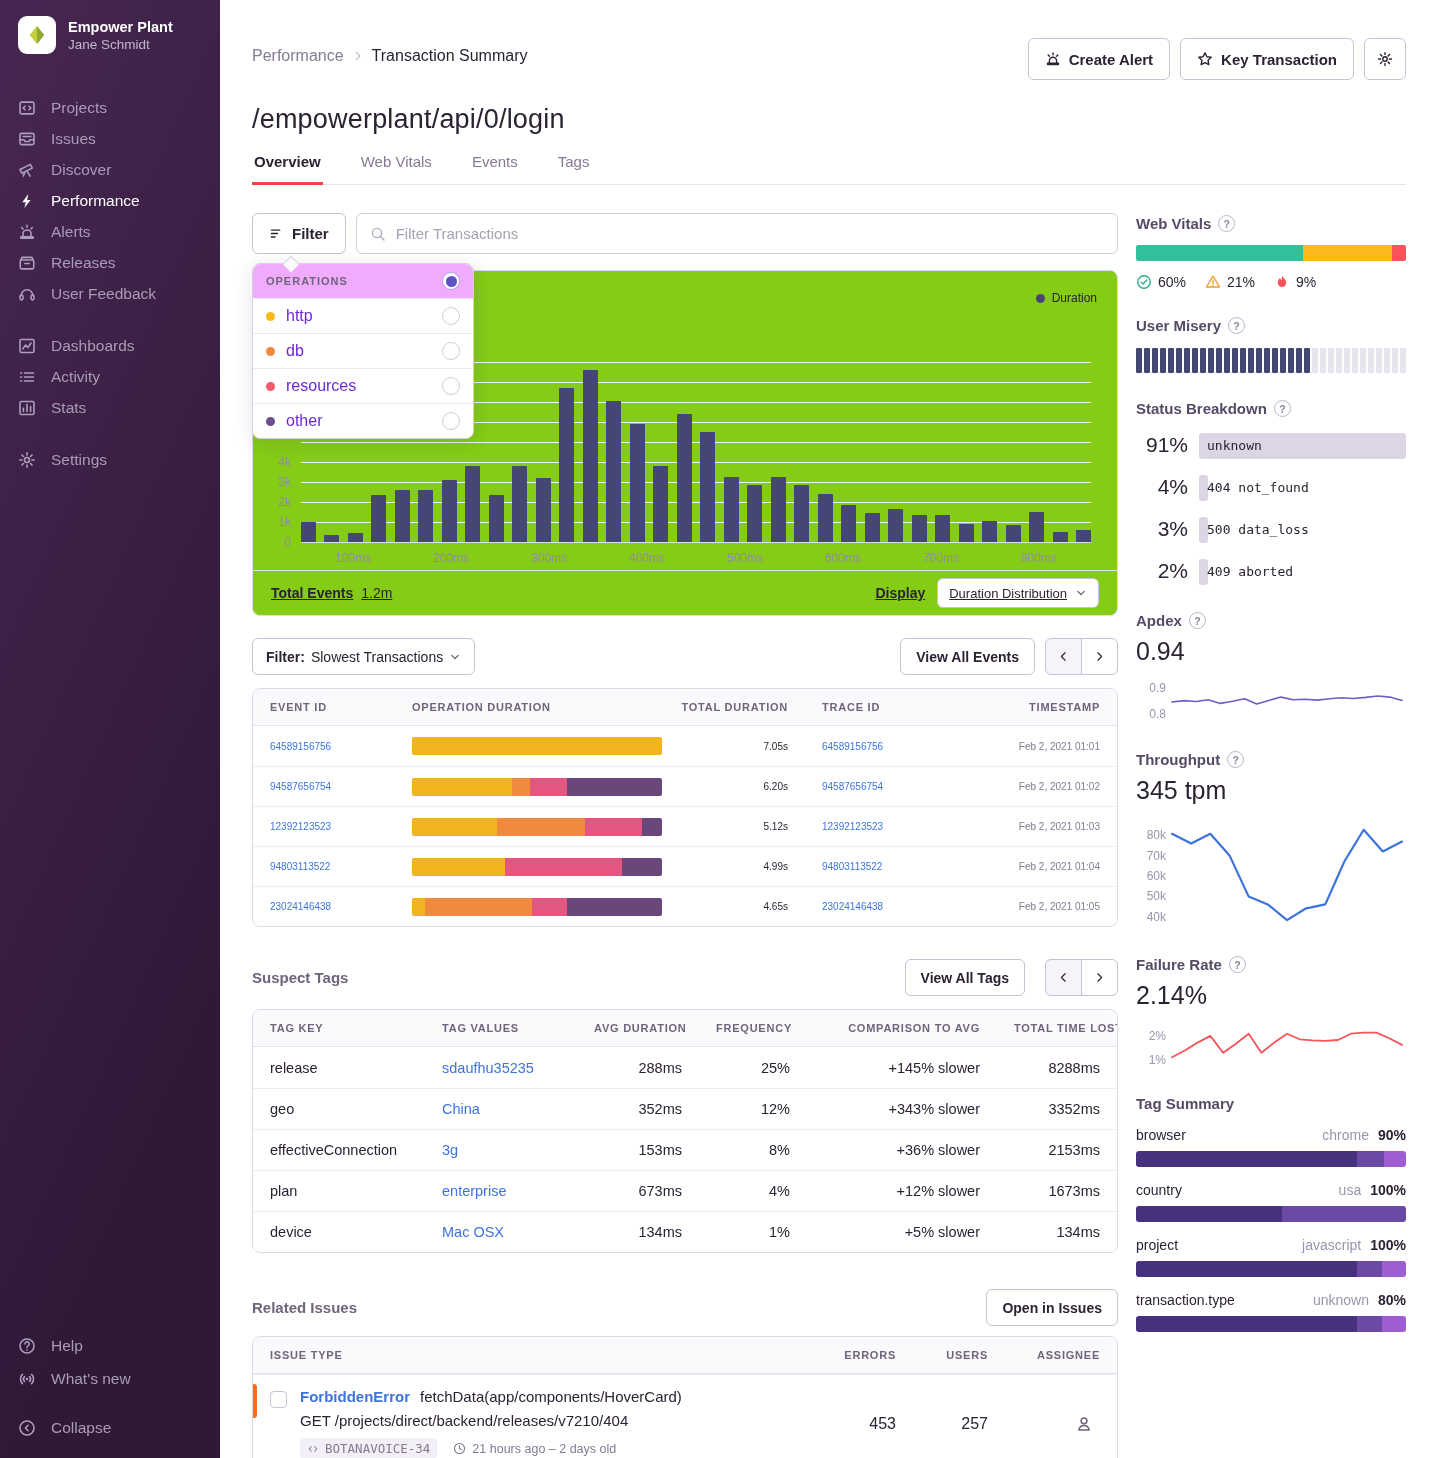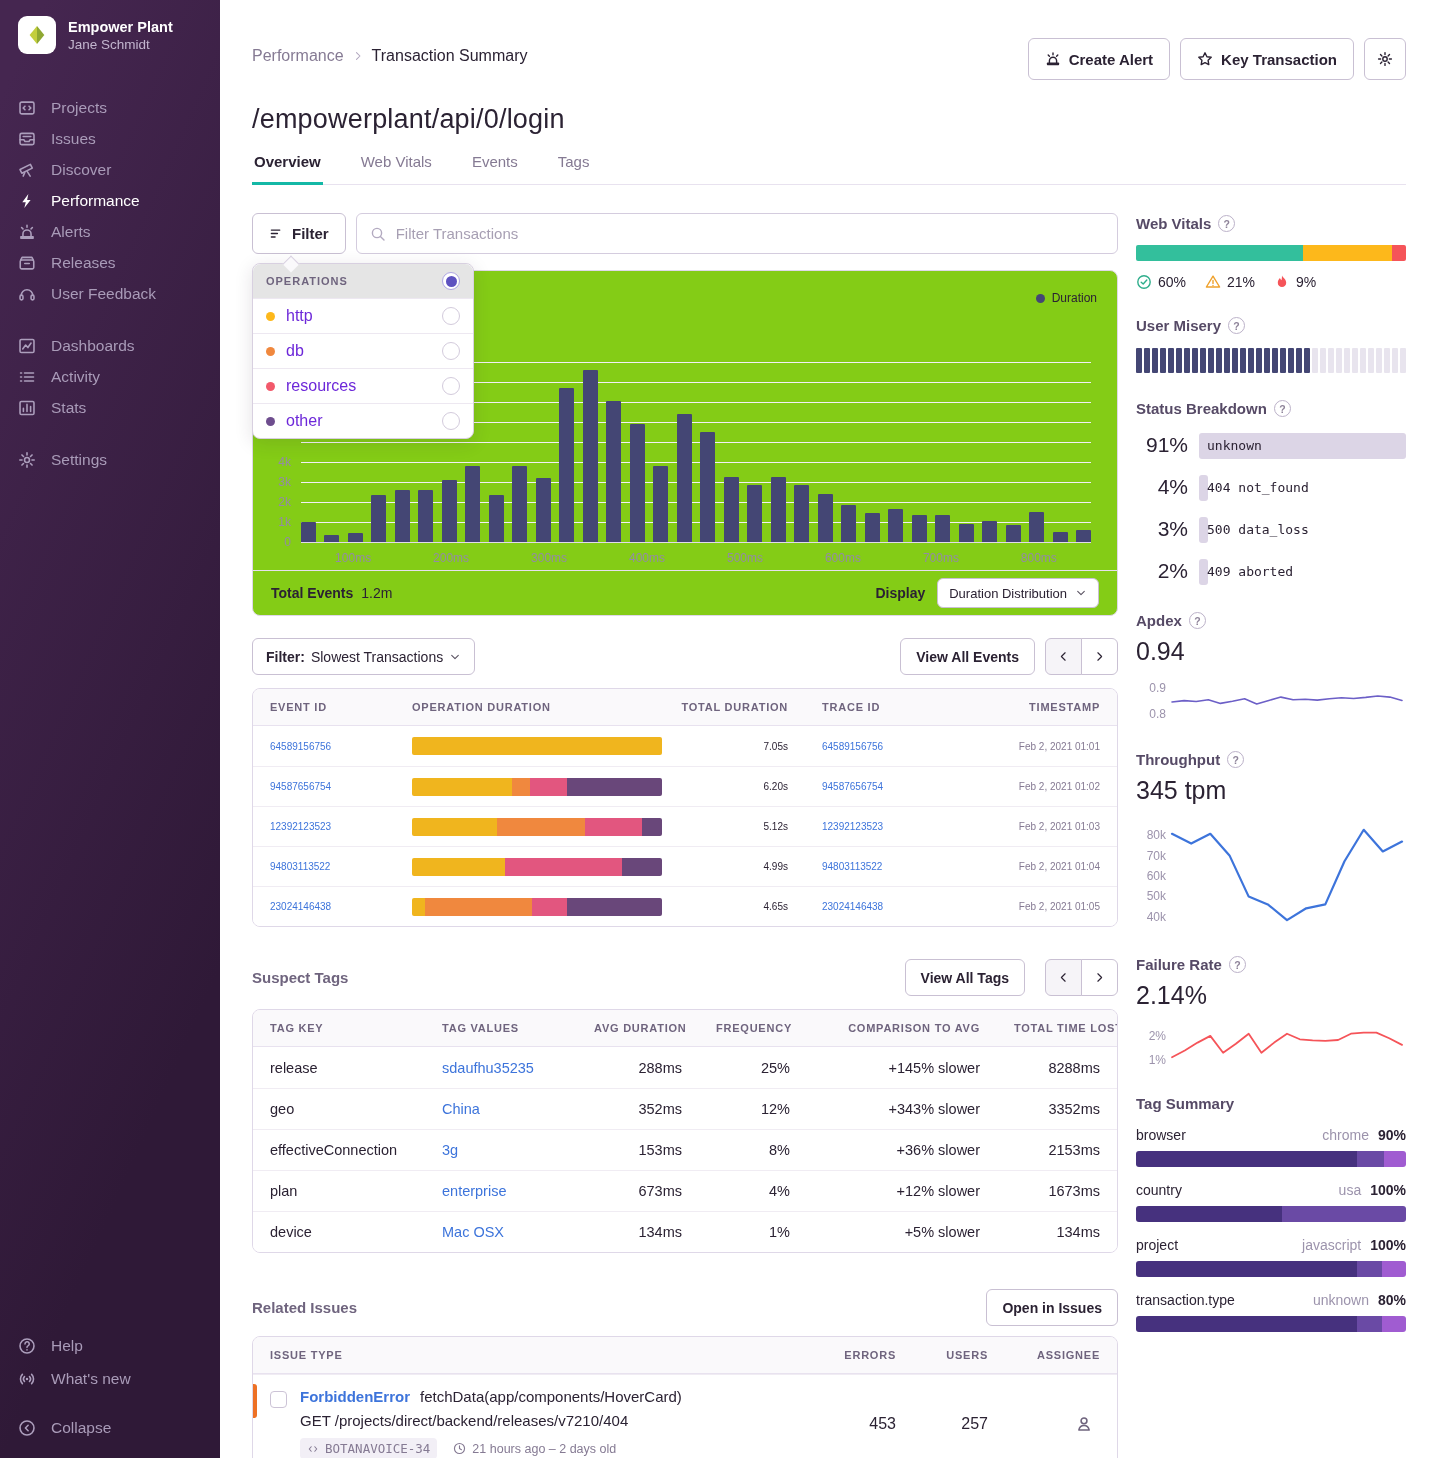--- a/index.html
+++ b/index.html
@@ -34,59 +34,59 @@
   .bc-sep { color:#B0A6BE; width:12px; height:12px; }
   .bc-current { color:#2B2233; }
   .top-actions { margin-left:auto; display:flex; gap:10px; }
   .btn { display:inline-flex; align-items:center; gap:8px; background:#fff; border:1px solid #C9C0D3; border-radius:6px; font-weight:700; color:#2B2233; cursor:pointer; font-family:inherit; }
   .btn-lg { height:42px; padding:0 16px; font-size:15px; }
   .btn-ico { width:42px; height:42px; justify-content:center; padding:0; }
   .btn .bicn { width:16px; height:16px; }
   .page-title { font-size:27px; font-weight:400; color:#2B2233; margin-top:24px; letter-spacing:.2px; }
   .tabs { display:flex; gap:36px; margin-top:18px; border-bottom:1px solid #E8E2EF; }
   .tab { font-size:15px; color:#857A93; padding:0 2px 12px; cursor:pointer; }
-  .tab.active { color:#2B2233; font-weight:700; border-bottom:3px solid #14b8a6; margin-bottom:-1px; }
+  .tab.active { color:#2B2233; font-weight:700; border-bottom:3px solid #ef4444; margin-bottom:-1px; }
 
   .content { display:flex; gap:18px; margin-top:28px; align-items:flex-start; }
   .col-left { width:866px; position:relative; }
   .col-right { width:270px; flex:none; padding-top:2px; }
 
   
   .toolbar { display:flex; gap:10px; }
   .btn-filter { height:41px; padding:0 16px; font-size:15px; }
   .btn-filter .bicn { width:15px; height:15px; }
   .searchbox { flex:1; height:41px; border:1px solid #D4CCDE; border-radius:6px; display:flex; align-items:center; gap:10px; padding:0 13px; background:#fff; }
   .searchbox .sicn { width:16px; height:16px; color:#B3AAC0; flex:none; }
   .searchbox input { border:none; outline:none; flex:1; font-size:15px; color:#0369a1; font-family:inherit; background:transparent; }
   .searchbox input::placeholder { color:#A79FB3; }
 
   
   .dropdown { position:absolute; top:50px; left:0; width:222px; background:#fff; border:1px solid #D8D0E0; border-radius:8px; box-shadow:0 4px 18px rgba(43,34,51,.13); z-index:30; }
   .dropdown::before { content:""; position:absolute; top:-6px; left:32px; width:11px; height:11px; background:#FAF9FB; border-left:1px solid #D8D0E0; border-top:1px solid #D8D0E0; transform:rotate(45deg); }
-  .dd-head { background:#e5e5e5; border-radius:8px 8px 0 0; padding:8px 13px; display:flex; align-items:center; }
+  .dd-head { background:#f0abfc; border-radius:8px 8px 0 0; padding:8px 13px; display:flex; align-items:center; }
   .dd-head-label { font-size:11px; font-weight:700; letter-spacing:.09em; color:#6F647E; flex:1; }
   .radio { width:18px; height:18px; border:1px solid #D3CBDC; border-radius:50%; background:#fff; position:relative; flex:none; cursor:pointer; }
   .radio.checked { border-color:#AFA6E3; }
   .radio.checked::after { content:""; position:absolute; inset:2.5px; background:#5E52C0; border-radius:50%; }
   .dd-opt { display:flex; align-items:center; gap:11px; padding:0 13px; height:35px; border-top:1px solid #EDE8F1; cursor:pointer; }
   .dd-dot { width:9px; height:9px; border-radius:50%; flex:none; }
   .dd-opt-label { flex:1; font-size:16px; color:#6d28d9; }
 
   
   .chart-panel { margin-top:16px; border:1px solid #DFD8E8; border-radius:8px; position:relative; height:346px; background:#84cc16; }
   .legend { position:absolute; top:20px; right:20px; display:flex; align-items:center; gap:7px; cursor:pointer; }
   .legend-dot { width:9px; height:9px; border-radius:50%; }
   .legend-label { font-size:12px; color:#2B2233; }
   .hist-plot { position:absolute; left:48px; right:26px; bottom:72px; height:200px; border-bottom:1px solid #E2DCEA;
     background-image:repeating-linear-gradient(to top, transparent 0 19px, #F2EFF5 19px 20px); }
   .hist-bars { position:absolute; inset:0; display:flex; justify-content:space-between; align-items:flex-end; }
   .hist-bar { width:15px; background:#444674; border-radius:1px 1px 0 0; }
   .hist-ylabel { position:absolute; right:calc(100% + 10px); font-size:12px; color:#938BA5; transform:translateY(50%); }
   .hist-xlabel { position:absolute; top:calc(100% + 9px); transform:translateX(-50%); font-size:12px; color:#938BA5; white-space:nowrap; }
-  .chart-footer { position:absolute; left:0; right:0; bottom:0; height:45px; border-top:1px solid #E6E0ED; display:flex; align-items:center; padding:16px 18px; gap:8px; }
+  .chart-footer { position:absolute; left:0; right:0; bottom:0; height:45px; border-top:1px solid #E6E0ED; display:flex; align-items:center; padding:16px 18px; gap:8px;text-decoration:underline; }
   .cf-label { font-weight:700; font-size:14px; }
   .cf-value { font-size:14px; }
   .cf-spacer { flex:1; }
   .btn-display { height:30px; padding:0 11px; font-size:13px; font-weight:400; gap:8px; margin-left:4px; }
   .chev { width:12px; height:12px; color:#57505F; }
 
   
   .events-controls { display:flex; align-items:center; margin-top:22px; }
   .btn-evfilter { height:37px; padding:16px 13px; font-size:14px; font-weight:400; gap:6px; }
   .btn-evfilter b { font-weight:700; }

